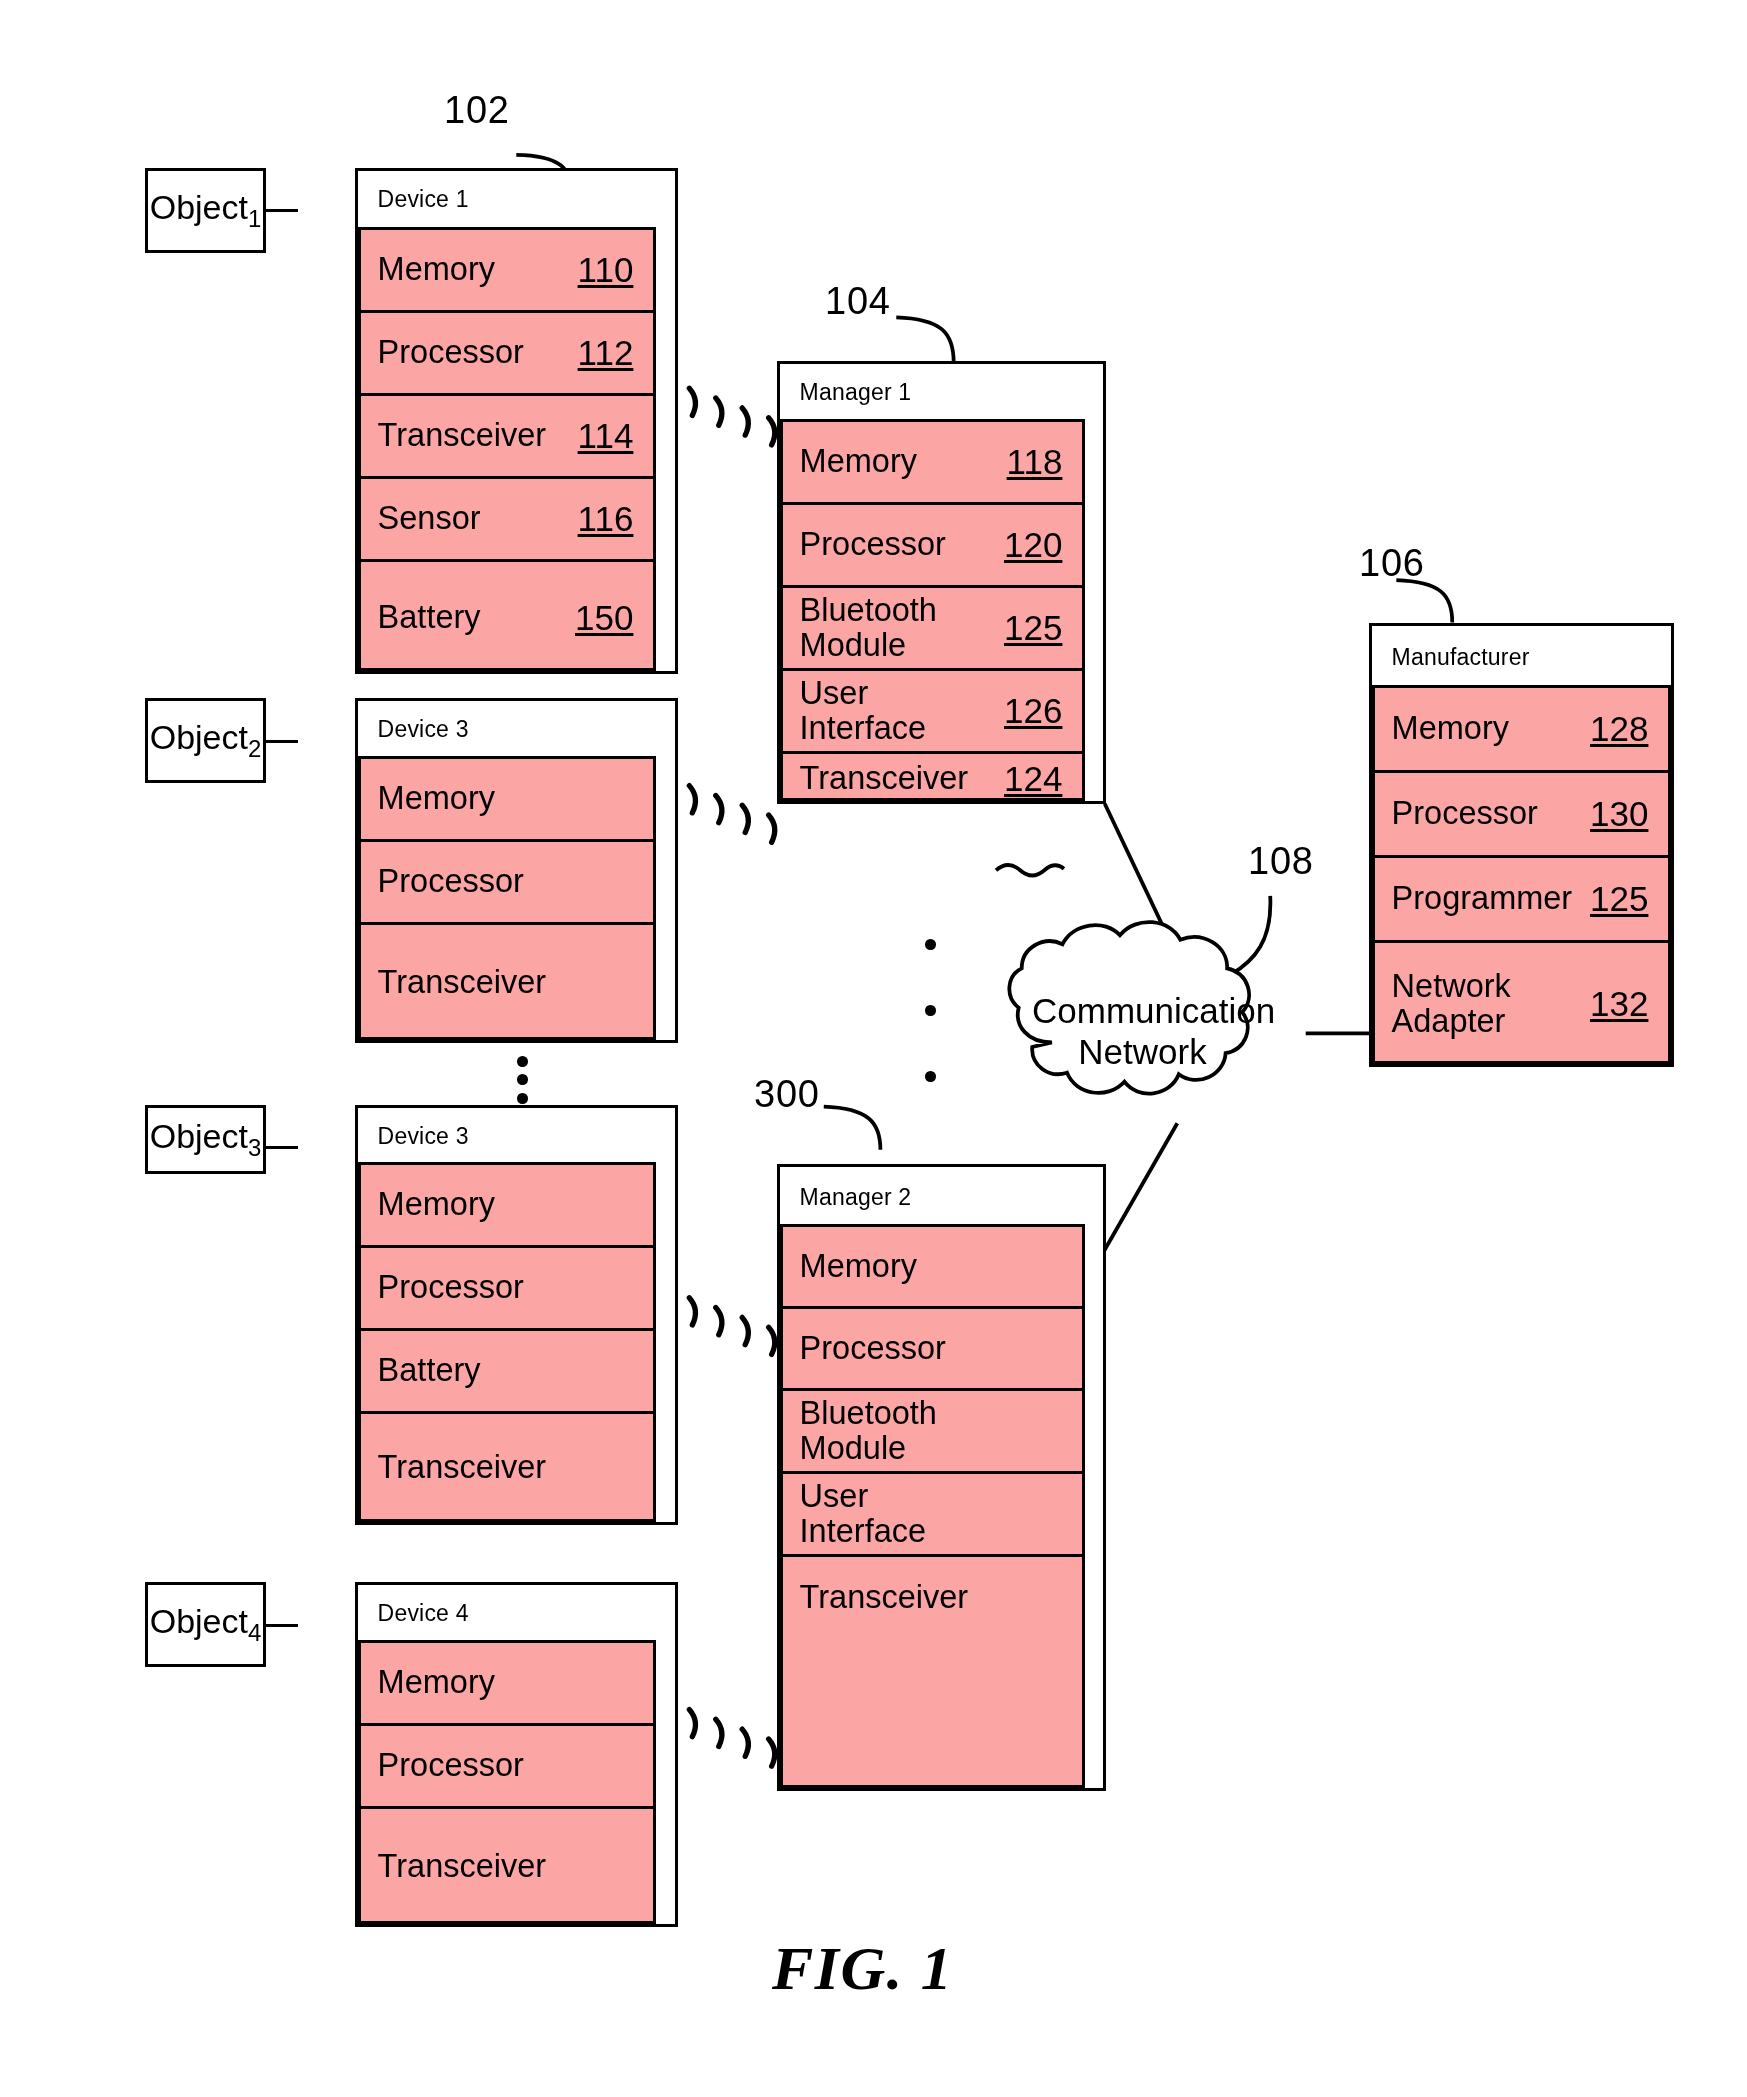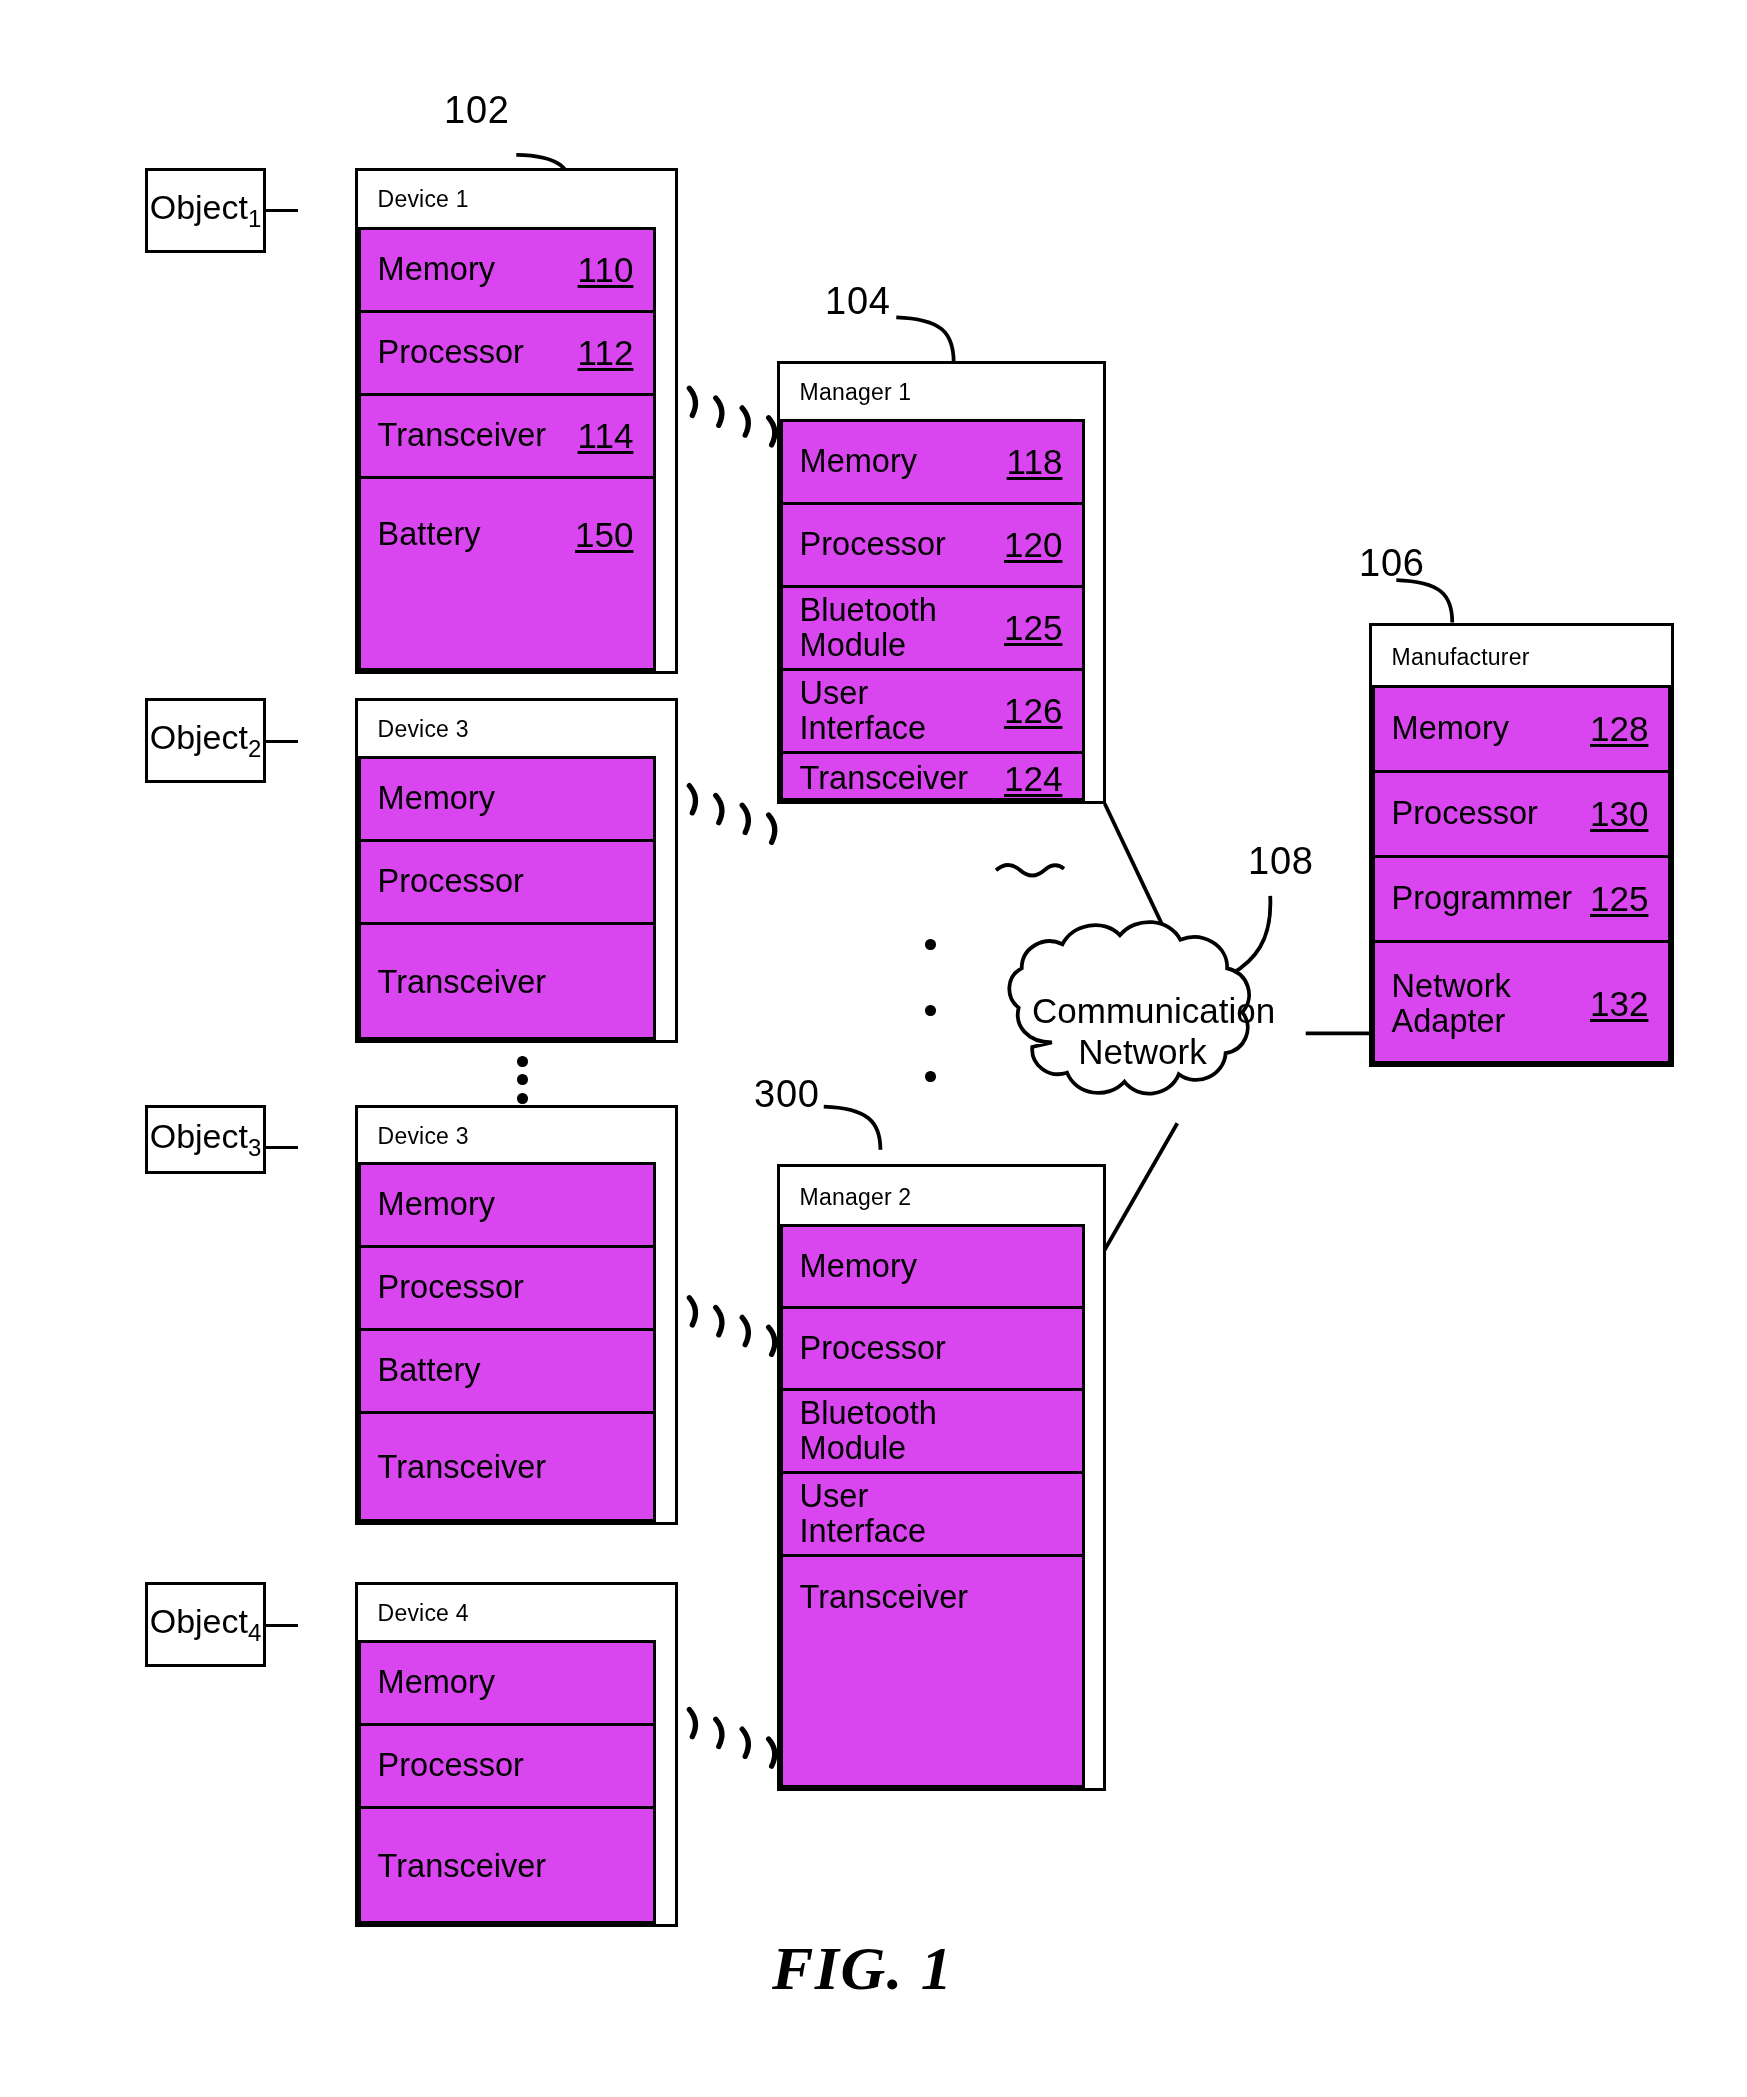--- a/index.html
+++ b/index.html
@@ -10,21 +10,21 @@
 
   
   .outerbox{ position:absolute; border:3px solid #000; background:#fff; box-sizing:border-box; }
   .objbox  { position:absolute; border:3px solid #000; background:#fff; box-sizing:border-box;
              display:flex; align-items:center; justify-content:center; }
 
   .titlerow{ position:absolute; left:0; right:0; top:0;
              display:flex; align-items:center; box-sizing:border-box; }
   .titlerow span{ padding-left:19.6px; font-size:23px; letter-spacing:0.2px; }
 
-  .inner   { position:absolute; box-sizing:border-box; border:3px solid #000; background:#d946ef; }
+  .inner   { position:absolute; box-sizing:border-box; border:3px solid #000; background:#fca5a5; }
   .irow    { position:relative; box-sizing:border-box; border-bottom:3px solid #000;
              display:flex; align-items:center; justify-content:space-between; }
   .irow:last-child{ border-bottom:none; }
   .irow .lbl { font-size:32.5px; padding-left:16.6px; line-height:1.08; white-space:pre-line; }
   .irow .num { font-size:35px; padding-right:19.6px; position:relative; text-decoration:underline;
                text-underline-offset:3px; }
 
   
   .objlabel{ font-size:34px; }
   .objlabel sub{ font-size:24px; }
@@ -174,20 +174,24 @@
       <div class="num">110</div>
     </div>
     <div class="irow" style="height:83px;">
       <div class="lbl">Processor</div>
       <div class="num">112</div>
     </div>
     <div class="irow" style="height:83px;">
       <div class="lbl">Transceiver</div>
       <div class="num">114</div>
     </div>
+    <div class="irow" style="height:83px;">
+      <div class="lbl">Sensor</div>
+      <div class="num">116</div>
+    </div>
     <div class="irow" style="height:112px;">
       <div class="lbl">Battery</div>
       <div class="num">150</div>
     </div>
   </div>
 
   <div class="outerbox" style="left:355px; top:698px; width:323px; height:345px;">
     <div class="titlerow" style="height:57px;">
       <span>Device 3</span>
     </div>

